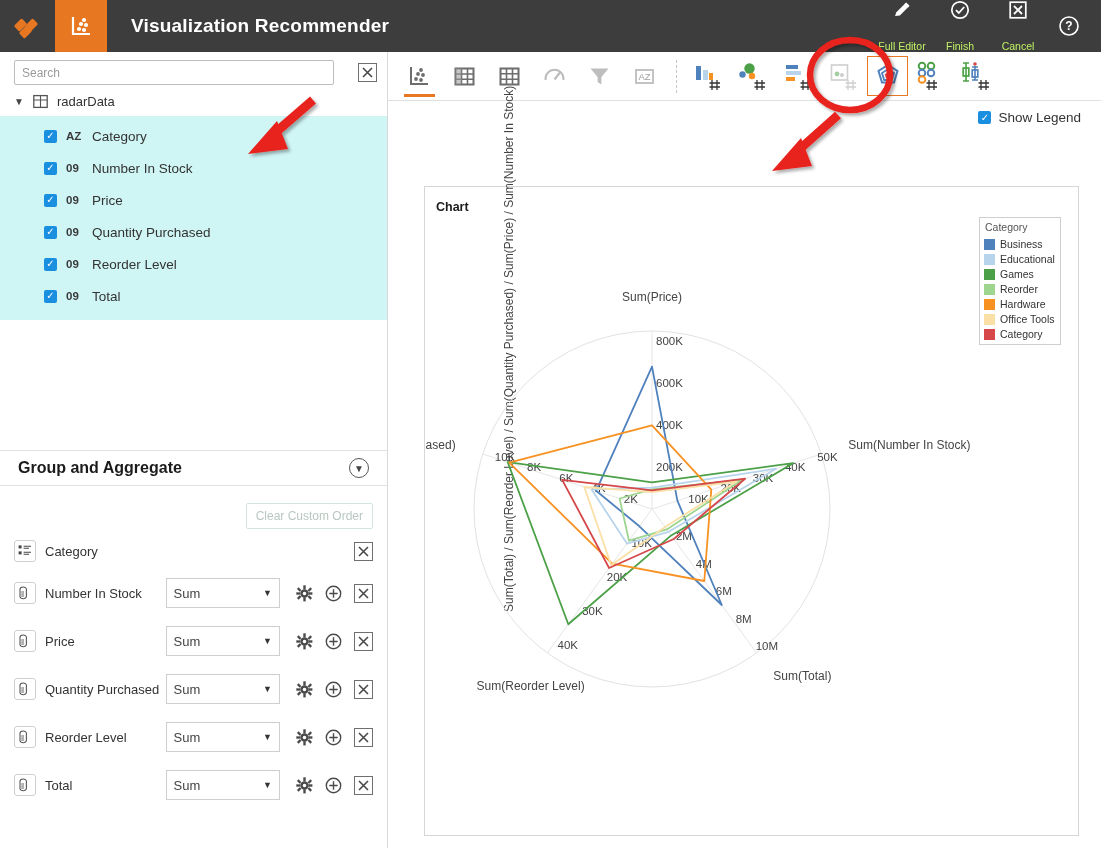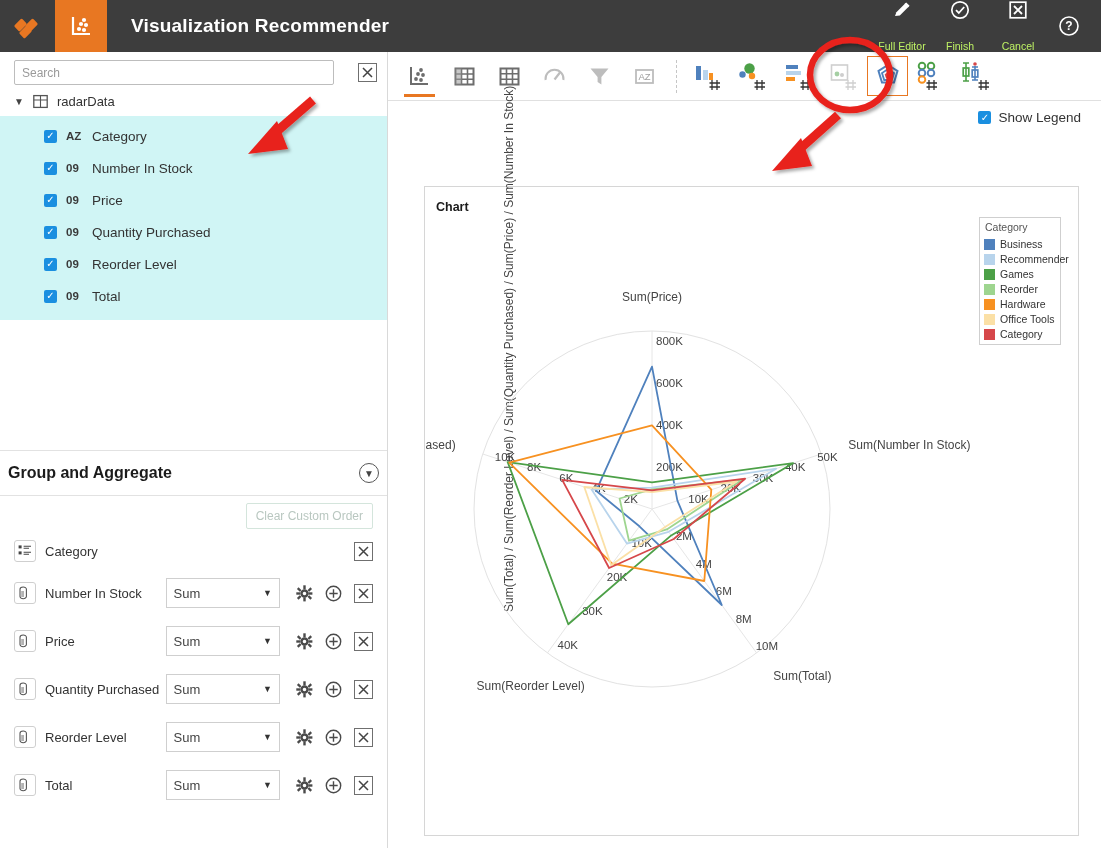--- a/index.html
+++ b/index.html
@@ -64,23 +64,23 @@
   }
   .cb {
     width:13px; height:13px; background:#1a8fe0; border-radius:2px;
     display:inline-flex; align-items:center; justify-content:center;
     color:#fff; font-size:10px; line-height:1; cursor:pointer;
   }
   .ftype { font-size:11.5px; font-weight:bold; color:#3a3a3a; width:17px; }
 
   
   .ga-header {
-    position:absolute; top:398px; left:0; width:387px; height:46px;
+    position:absolute; top:398px; left:0; width:387px; height:36px;
     border-top:1px solid #e2e2e2; border-bottom:1px solid #e2e2e2;
-    display:flex; align-items:center; padding:0 8px;
+    display:flex; align-items:center; padding:0 18px;
   }
   .ga-title { font-size:16px; font-weight:bold; color:#1b1b1b; }
   .ga-collapse { margin-left:auto; width:20px; height:20px; border:1.5px solid #555; border-radius:50%;
     display:flex; align-items:center; justify-content:center; font-size:10px; color:#444; cursor:pointer; }
   .ga-body { position:absolute; top:444px; left:0; width:387px; }
   .clear-order-wrap { display:flex; justify-content:flex-end; padding:7px 14px 4px 0; }
   .clear-order-btn {
     border:1px solid #d4e5dc; color:#b9c7c0; background:#fff; font-size:12px;
     padding:5px 9px; border-radius:2px; font-family:"Liberation Sans", sans-serif; cursor:default;
   }
@@ -590,21 +590,21 @@
 
     <div class="legend-box">
       <div class="legend-title">Category</div>
       <div id="legend-items">
           <div class="legend-item">
             <span class="legend-swatch" style="background:#4f81bd"></span>
             <span class="legend-label">Business</span>
           </div>
           <div class="legend-item">
             <span class="legend-swatch" style="background:#b8d4ec"></span>
-            <span class="legend-label">Recommender</span>
+            <span class="legend-label">Educational</span>
           </div>
           <div class="legend-item">
             <span class="legend-swatch" style="background:#4ca047"></span>
             <span class="legend-label">Games</span>
           </div>
           <div class="legend-item">
             <span class="legend-swatch" style="background:#9ed58f"></span>
             <span class="legend-label">Reorder</span>
           </div>
           <div class="legend-item">

